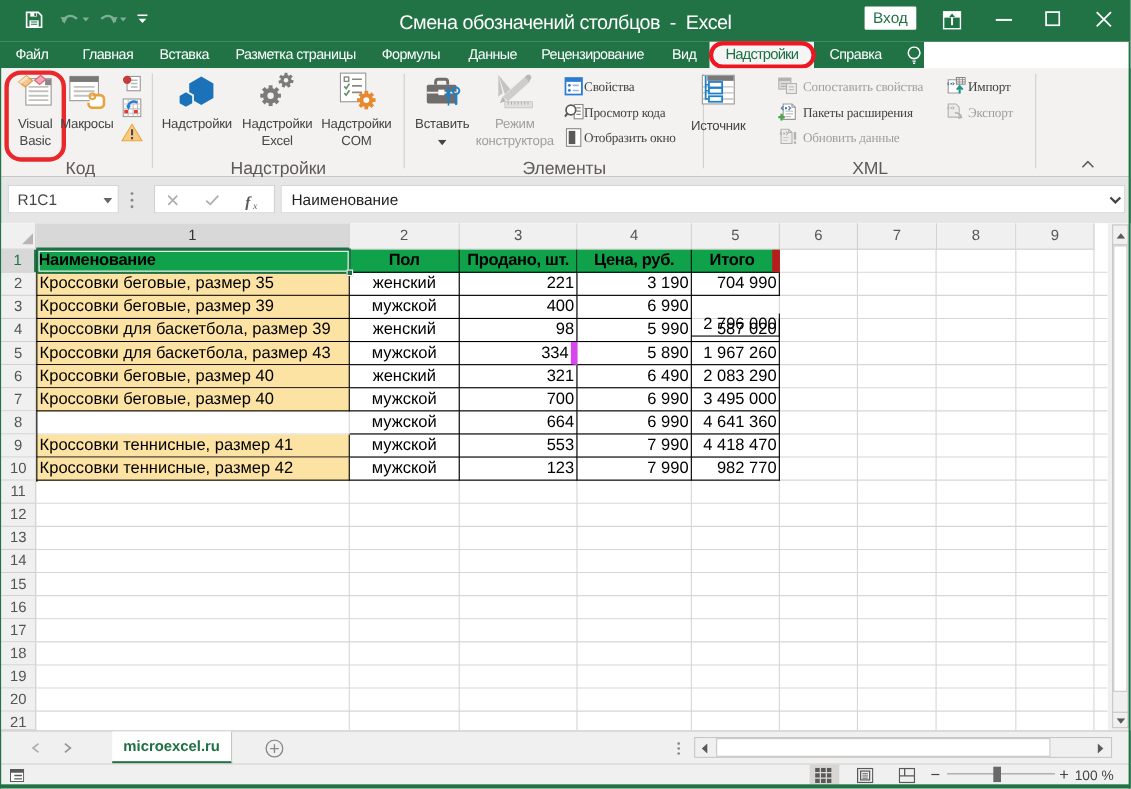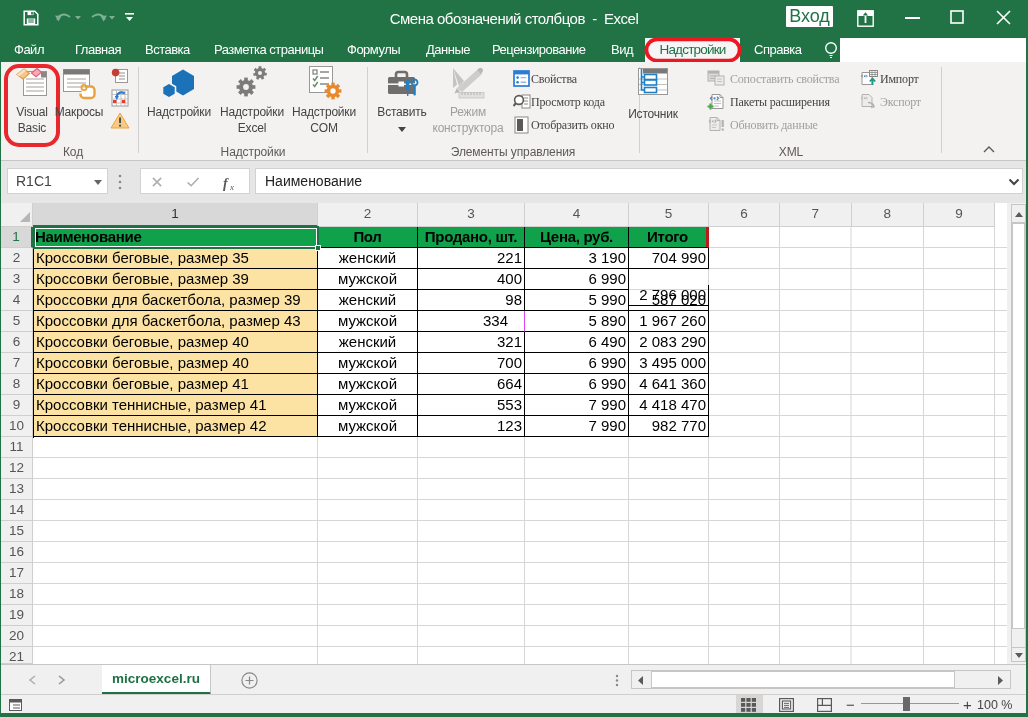--- a/index.html
+++ b/index.html
@@ -2,32 +2,32 @@
 <html><head><meta charset="utf-8">
 <style>
 * { margin:0; padding:0; box-sizing:border-box; }
 html,body { width:1028px; height:717px; overflow:hidden; }
 body { font-family:"Liberation Sans", sans-serif; position:relative; background:#fff; }
 #app { position:absolute; left:0; top:0; width:1028px; height:717px; }
 .abs { position:absolute; }
 
 
 #titlebar { position:absolute; left:0; top:0; width:1028px; height:38px; background:#217346; }
-#title { position:absolute; top:10px; left:0; width:1028px; text-align:center; color:#fff; font-size:15px; letter-spacing:-0.5px; }
-#signin { position:absolute; left:786px; top:6px; width:47px; height:21px; background:#fff; color:#217346; font-size:18px; text-align:center; line-height:21px; border-radius:1px; }
+#title { position:absolute; top:10px; left:0; width:1028px; text-align:center; color:#fff; font-size:18px; letter-spacing:-0.5px; }
+#signin { position:absolute; left:786px; top:6px; width:47px; height:21px; background:#fff; color:#217346; font-size:14px; text-align:center; line-height:21px; border-radius:1px; }
 
 
 #tabbar { position:absolute; left:0; top:38px; width:840px; height:24px; background:#217346; }
 .rtab { position:absolute; top:0; height:24px; line-height:24px; color:#fff; font-size:13px; letter-spacing:-0.5px; }
 #devtab { position:absolute; left:645px; top:0; width:95px; height:24px; background:#f5f5f5; color:#1e7145; font-size:13.5px; text-align:center; line-height:24px; letter-spacing:-0.8px; }
 
 
 #ribbon { position:absolute; left:0; top:62px; width:1028px; height:99px; background:#f3f2f1; border-left:1px solid #217346; border-right:1px solid #217346; border-bottom:1px solid #c8c6c4; }
 .grpsep { position:absolute; top:5px; width:1px; height:86px; background:#d2d0ce; }
-.grplabel { position:absolute; top:83px; width:120px; text-align:center; color:#5d5a58; font-size:12px; letter-spacing:-0.1px; }
+.grplabel { position:absolute; top:83px; width:120px; text-align:center; color:#5d5a58; font-size:16px; letter-spacing:-0.1px; }
 .bigbtn { position:absolute; top:2px; text-align:center; color:#444; font-size:12px; letter-spacing:-0.2px; line-height:16px; }
 .smalltxt { position:absolute; color:#444; font-size:12px; letter-spacing:-0.2px; line-height:16px; white-space:nowrap;font-family:Liberation Serif, serif; }
 .gray { color:#a19f9d !important; }
 
 
 #fbar { position:absolute; left:0; top:161px; width:1028px; height:42px; background:#e6e6e6; border-left:1px solid #217346; border-right:1px solid #217346; }
 #namebox { position:absolute; left:6px; top:7px; width:101px; height:26px; background:#fff; border:1px solid #d4d2d0; font-size:14px; color:#444; line-height:24px; padding-left:8px; }
 #fxbox { position:absolute; left:139px; top:7px; width:110px; height:26px; background:#fff; border:1px solid #d4d2d0; }
 #ffield { position:absolute; left:254px; top:7px; width:768px; height:26px; background:#fff; border:1px solid #d4d2d0; font-size:14px; color:#222; line-height:24px; padding-left:9px; }
 
@@ -475,52 +475,51 @@
       <div class="rowhdr" style="top:339px;height:21px;">16</div>
       <div class="rowhdr" style="top:360px;height:21px;">17</div>
       <div class="rowhdr" style="top:381px;height:21px;">18</div>
       <div class="rowhdr" style="top:402px;height:21px;">19</div>
       <div class="rowhdr" style="top:423px;height:21px;">20</div>
       <div class="rowhdr" style="top:444px;height:17px;">21</div>
       <div class="cell" style="left:32px;top:24px;width:285px;height:21px;background:#10a24b;border-right:1px solid #000;border-bottom:1px solid #000;font-weight:bold;letter-spacing:-0.3px;text-align:left;padding-left:2px;line-height:20px;">Наименование</div>
       <div class="cell" style="left:317px;top:24px;width:100px;height:21px;background:#10a24b;border-right:1px solid #000;border-bottom:1px solid #000;font-weight:bold;letter-spacing:-0.3px;text-align:center;line-height:20px;">Пол</div>
       <div class="cell" style="left:417px;top:24px;width:107px;height:21px;background:#10a24b;border-right:1px solid #000;border-bottom:1px solid #000;font-weight:bold;letter-spacing:-0.3px;text-align:center;line-height:20px;">Продано, шт.</div>
       <div class="cell" style="left:524px;top:24px;width:104px;height:21px;background:#10a24b;border-right:1px solid #000;border-bottom:1px solid #000;font-weight:bold;letter-spacing:-0.3px;text-align:center;line-height:20px;">Цена, руб.</div>
-      <div class="cell" style="left:628px;top:24px;width:80px;height:21px;background:#10a24b;border-right:3px solid #b91c1c;border-bottom:1px solid #000;font-weight:bold;letter-spacing:-0.3px;text-align:center;line-height:20px;">Итого</div>
+      <div class="cell" style="left:628px;top:24px;width:80px;height:21px;background:#10a24b;border-right:7px solid #b91c1c;border-bottom:1px solid #000;font-weight:bold;letter-spacing:-0.3px;text-align:center;line-height:20px;">Итого</div>
       <div class="cell" style="left:32px;top:45px;width:285px;height:21px;border-right:1px solid #000;border-bottom:1px solid #000;line-height:20px;background:#fce3a4;padding-left:3px;">Кроссовки беговые, размер 35</div>
       <div class="cell" style="left:317px;top:45px;width:100px;height:21px;border-right:1px solid #000;border-bottom:1px solid #000;line-height:20px;text-align:center;">женский</div>
       <div class="cell" style="left:417px;top:45px;width:107px;height:21px;border-right:1px solid #000;border-bottom:1px solid #000;line-height:20px;text-align:right;padding-right:2px;">221</div>
       <div class="cell" style="left:524px;top:45px;width:104px;height:21px;border-right:1px solid #000;border-bottom:1px solid #000;line-height:20px;text-align:right;padding-right:2px;">3 190</div>
       <div class="cell" style="left:628px;top:45px;width:80px;height:21px;border-right:1px solid #000;border-bottom:1px solid #000;line-height:20px;text-align:right;padding-right:2px;">704 990</div>
       <div class="cell" style="left:32px;top:66px;width:285px;height:21px;border-right:1px solid #000;border-bottom:1px solid #000;line-height:20px;background:#fce3a4;padding-left:3px;">Кроссовки беговые, размер 39</div>
       <div class="cell" style="left:317px;top:66px;width:100px;height:21px;border-right:1px solid #000;border-bottom:1px solid #000;line-height:20px;text-align:center;">мужской</div>
       <div class="cell" style="left:417px;top:66px;width:107px;height:21px;border-right:1px solid #000;border-bottom:1px solid #000;line-height:20px;text-align:right;padding-right:2px;">400</div>
       <div class="cell" style="left:524px;top:66px;width:104px;height:21px;border-right:1px solid #000;border-bottom:1px solid #000;line-height:20px;text-align:right;padding-right:2px;">6 990</div>
       <div class="cell" style="left:628px;top:82px;width:80px;height:21px;border-right:1px solid #000;border-bottom:1px solid #000;line-height:20px;text-align:right;padding-right:2px;">2 796 000</div>
       <div class="cell" style="left:32px;top:87px;width:285px;height:21px;border-right:1px solid #000;border-bottom:1px solid #000;line-height:20px;background:#fce3a4;padding-left:3px;">Кроссовки для баскетбола, размер 39</div>
       <div class="cell" style="left:317px;top:87px;width:100px;height:21px;border-right:1px solid #000;border-bottom:1px solid #000;line-height:20px;text-align:center;">женский</div>
       <div class="cell" style="left:417px;top:87px;width:107px;height:21px;border-right:1px solid #000;border-bottom:1px solid #000;line-height:20px;text-align:right;padding-right:2px;">98</div>
       <div class="cell" style="left:524px;top:87px;width:104px;height:21px;border-right:1px solid #000;border-bottom:1px solid #000;line-height:20px;text-align:right;padding-right:2px;">5 990</div>
       <div class="cell" style="left:628px;top:87px;width:80px;height:21px;border-right:1px solid #000;border-bottom:1px solid #000;line-height:20px;text-align:right;padding-right:2px;">587 020</div>
       <div class="cell" style="left:32px;top:108px;width:285px;height:21px;border-right:1px solid #000;border-bottom:1px solid #000;line-height:20px;background:#fce3a4;padding-left:3px;">Кроссовки для баскетбола, размер 43</div>
       <div class="cell" style="left:317px;top:108px;width:100px;height:21px;border-right:1px solid #000;border-bottom:1px solid #000;line-height:20px;text-align:center;">мужской</div>
-      <div class="cell" style="left:417px;top:108px;width:107px;height:21px;border-right:1px solid #d946ef;border-bottom:1px solid #000;line-height:20px;text-align:right;padding-right:16px;">334</div>
+      <div class="cell" style="left:417px;top:108px;width:107px;height:21px;border-right:6px solid #d946ef;border-bottom:1px solid #000;line-height:20px;text-align:right;padding-right:2px;">334</div>
       <div class="cell" style="left:524px;top:108px;width:104px;height:21px;border-right:1px solid #000;border-bottom:1px solid #000;line-height:20px;text-align:right;padding-right:2px;">5 890</div>
       <div class="cell" style="left:628px;top:108px;width:80px;height:21px;border-right:1px solid #000;border-bottom:1px solid #000;line-height:20px;text-align:right;padding-right:2px;">1 967 260</div>
       <div class="cell" style="left:32px;top:129px;width:285px;height:21px;border-right:1px solid #000;border-bottom:1px solid #000;line-height:20px;background:#fce3a4;padding-left:3px;">Кроссовки беговые, размер 40</div>
       <div class="cell" style="left:317px;top:129px;width:100px;height:21px;border-right:1px solid #000;border-bottom:1px solid #000;line-height:20px;text-align:center;">женский</div>
       <div class="cell" style="left:417px;top:129px;width:107px;height:21px;border-right:1px solid #000;border-bottom:1px solid #000;line-height:20px;text-align:right;padding-right:2px;">321</div>
       <div class="cell" style="left:524px;top:129px;width:104px;height:21px;border-right:1px solid #000;border-bottom:1px solid #000;line-height:20px;text-align:right;padding-right:2px;">6 490</div>
       <div class="cell" style="left:628px;top:129px;width:80px;height:21px;border-right:1px solid #000;border-bottom:1px solid #000;line-height:20px;text-align:right;padding-right:2px;">2 083 290</div>
       <div class="cell" style="left:32px;top:150px;width:285px;height:21px;border-right:1px solid #000;border-bottom:1px solid #000;line-height:20px;background:#fce3a4;padding-left:3px;">Кроссовки беговые, размер 40</div>
       <div class="cell" style="left:317px;top:150px;width:100px;height:21px;border-right:1px solid #000;border-bottom:1px solid #000;line-height:20px;text-align:center;">мужской</div>
       <div class="cell" style="left:417px;top:150px;width:107px;height:21px;border-right:1px solid #000;border-bottom:1px solid #000;line-height:20px;text-align:right;padding-right:2px;">700</div>
       <div class="cell" style="left:524px;top:150px;width:104px;height:21px;border-right:1px solid #000;border-bottom:1px solid #000;line-height:20px;text-align:right;padding-right:2px;">6 990</div>
       <div class="cell" style="left:628px;top:150px;width:80px;height:21px;border-right:1px solid #000;border-bottom:1px solid #000;line-height:20px;text-align:right;padding-right:2px;">3 495 000</div>
-      <div class="cell" style="left:32px;top:171px;width:285px;height:21px;border-right:1px solid #000;border-bottom:1px solid #000;line-height:20px;background:#fce3a4;padding-left:3px;">Кроссовки беговые, размер 41</div>
       <div class="cell" style="left:317px;top:171px;width:100px;height:21px;border-right:1px solid #000;border-bottom:1px solid #000;line-height:20px;text-align:center;">мужской</div>
       <div class="cell" style="left:417px;top:171px;width:107px;height:21px;border-right:1px solid #000;border-bottom:1px solid #000;line-height:20px;text-align:right;padding-right:2px;">664</div>
       <div class="cell" style="left:524px;top:171px;width:104px;height:21px;border-right:1px solid #000;border-bottom:1px solid #000;line-height:20px;text-align:right;padding-right:2px;">6 990</div>
       <div class="cell" style="left:628px;top:171px;width:80px;height:21px;border-right:1px solid #000;border-bottom:1px solid #000;line-height:20px;text-align:right;padding-right:2px;">4 641 360</div>
       <div class="cell" style="left:32px;top:192px;width:285px;height:21px;border-right:1px solid #000;border-bottom:1px solid #000;line-height:20px;background:#fce3a4;padding-left:3px;">Кроссовки теннисные, размер 41</div>
       <div class="cell" style="left:317px;top:192px;width:100px;height:21px;border-right:1px solid #000;border-bottom:1px solid #000;line-height:20px;text-align:center;">мужской</div>
       <div class="cell" style="left:417px;top:192px;width:107px;height:21px;border-right:1px solid #000;border-bottom:1px solid #000;line-height:20px;text-align:right;padding-right:2px;">553</div>
       <div class="cell" style="left:524px;top:192px;width:104px;height:21px;border-right:1px solid #000;border-bottom:1px solid #000;line-height:20px;text-align:right;padding-right:2px;">7 990</div>
       <div class="cell" style="left:628px;top:192px;width:80px;height:21px;border-right:1px solid #000;border-bottom:1px solid #000;line-height:20px;text-align:right;padding-right:2px;">4 418 470</div>
       <div class="cell" style="left:32px;top:213px;width:285px;height:21px;border-right:1px solid #000;border-bottom:1px solid #000;line-height:20px;background:#fce3a4;padding-left:3px;">Кроссовки теннисные, размер 42</div>

